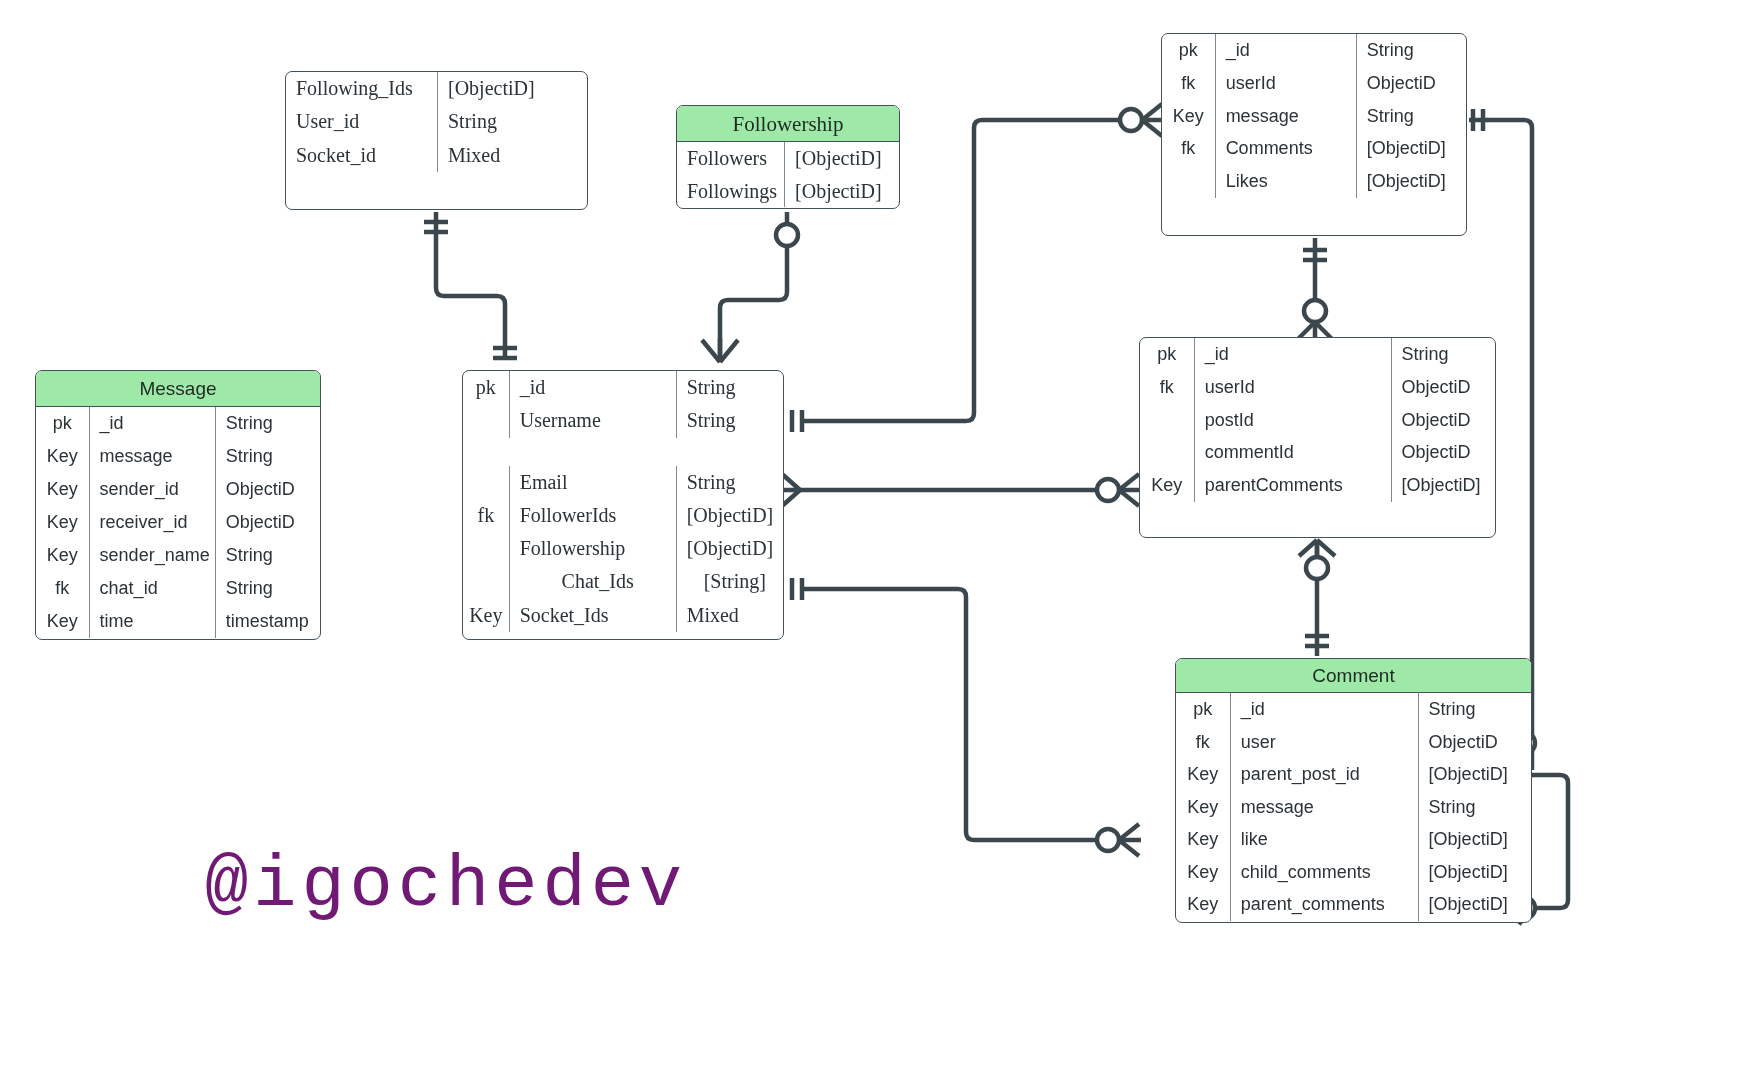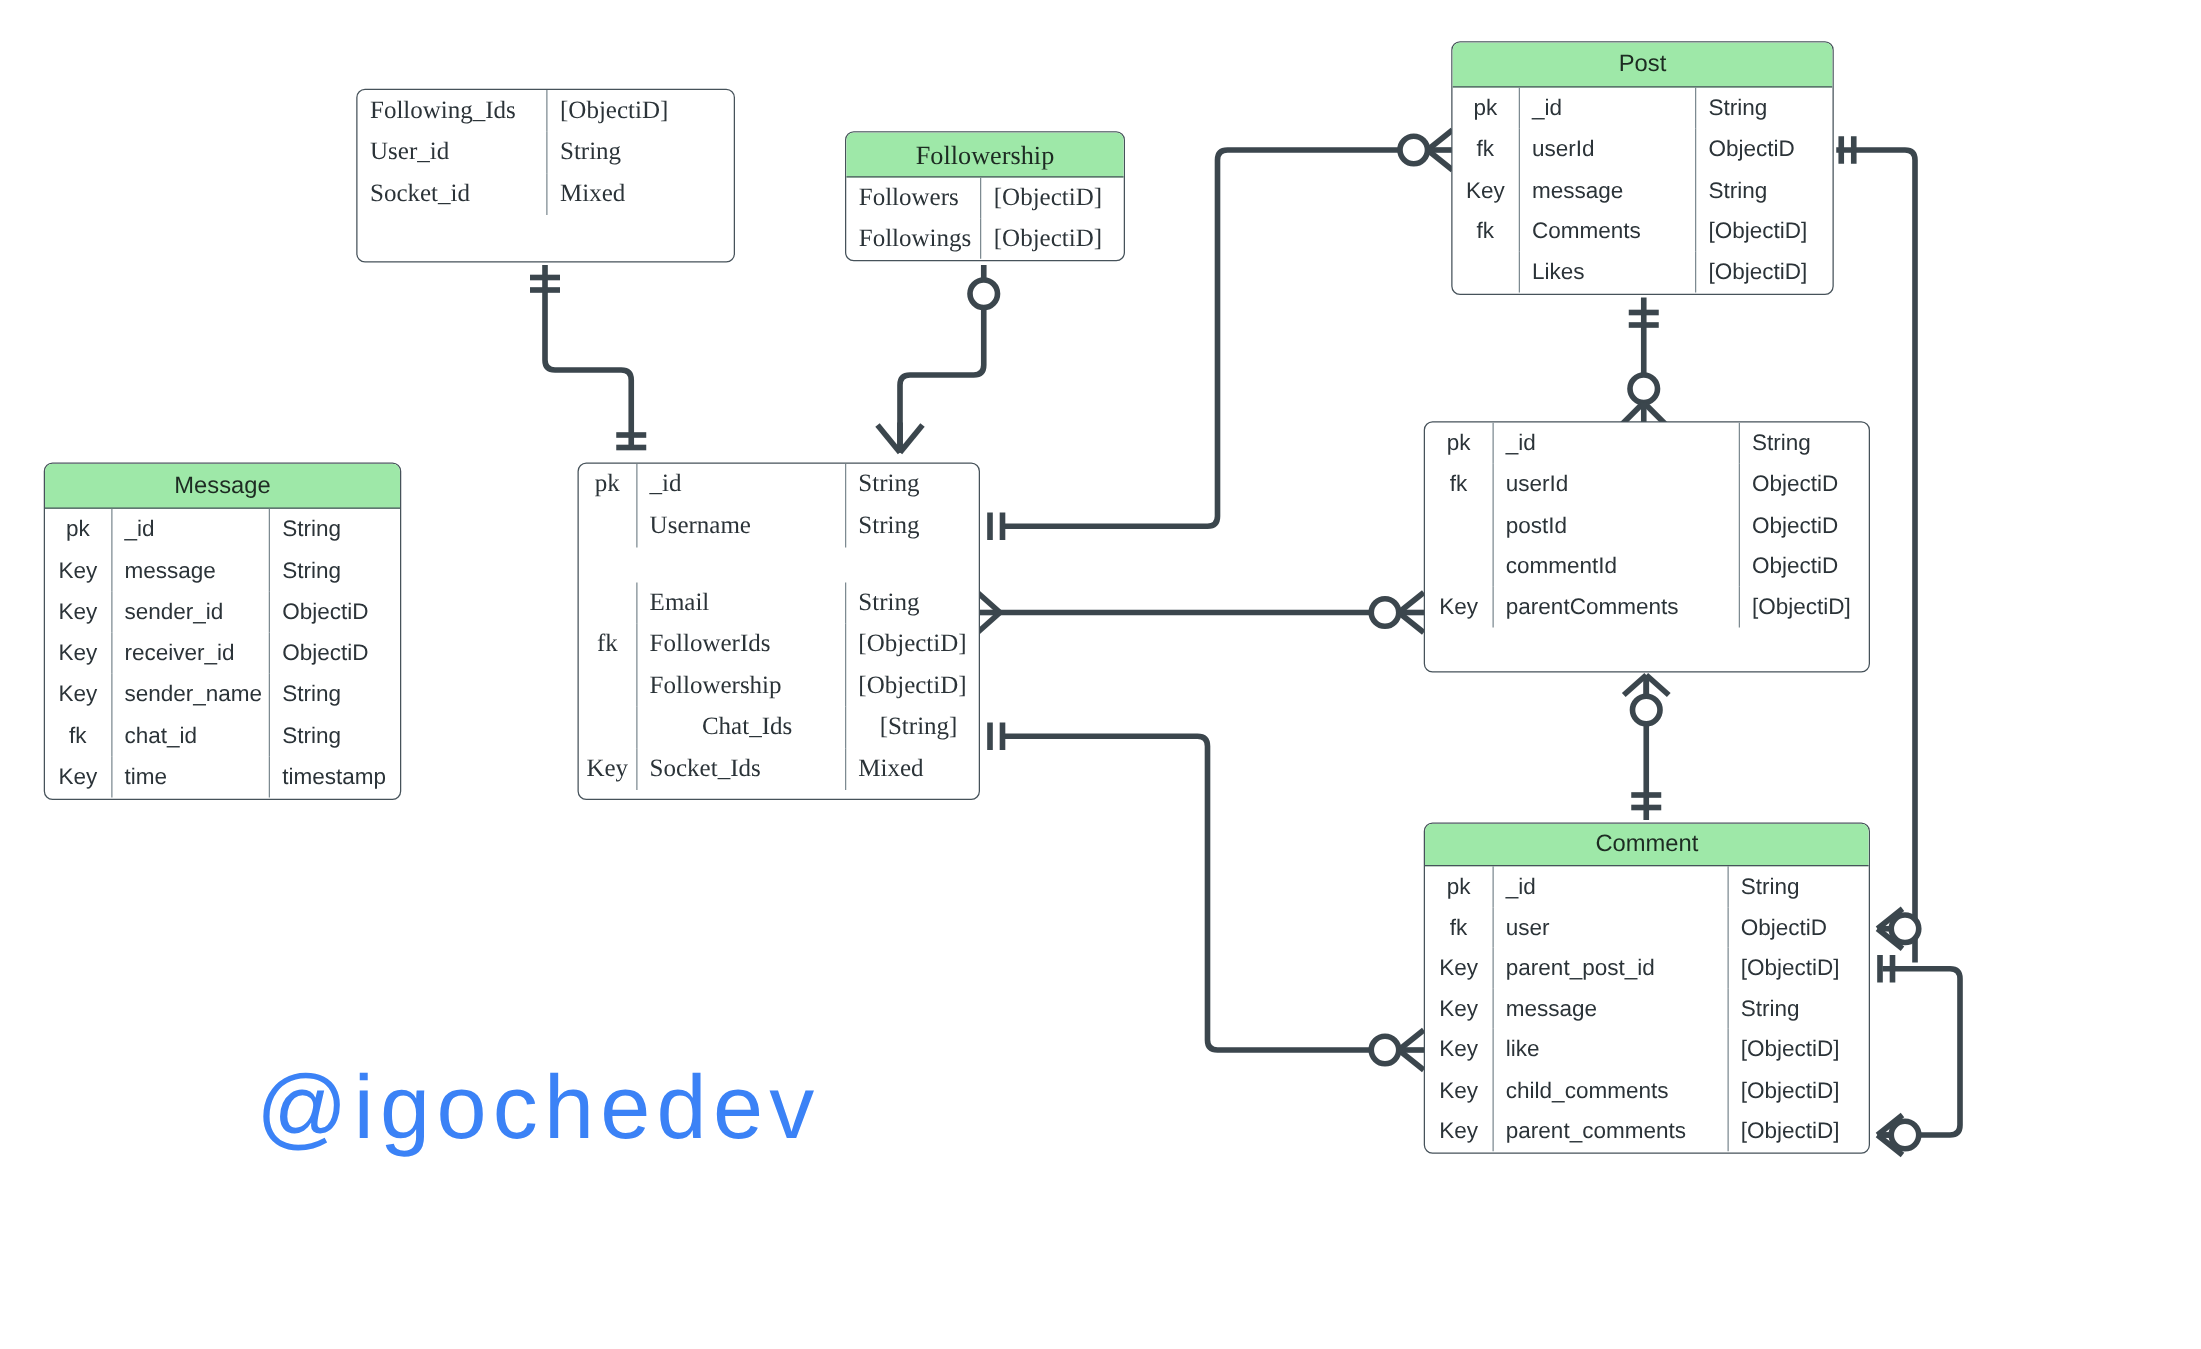--- a/index.html
+++ b/index.html
@@ -33,22 +33,22 @@
   .ctype{box-sizing:border-box;color:#2b3338;overflow:hidden;
          border-left:1.2px solid #7d8a91;}
 
   
   .serif, .serif .ehead{font-family:"Liberation Serif",serif;}
   
   .sans, .sans .ehead{font-family:"Liberation Sans",sans-serif;}
 
   .watermark{
     position:absolute;
-    color:#3b82f6;
-    font-family:Liberation Sans, sans-serif;
+    color:#701a75;
+    font-family:Liberation Mono, monospace;
     font-weight:300;
     white-space:nowrap;
   }
 </style>
 </head>
 <body>
 
 <div id="canvas">
 
   <svg class="links" viewBox="0 0 1761 1079">
@@ -202,21 +202,20 @@
         <div class="erow" style="height: 32.5px; line-height: 32.5px; font-size: 20px;">
           <div class="cname" style="width: 108px; padding-left: 10px; border-left: none;">Followers</div>
           <div class="ctype" style="width: 116px; padding-left: 10px;">[ObjectiD]</div>
         </div>
         <div class="erow" style="height: 32.5px; line-height: 32.5px; font-size: 20px;">
           <div class="cname" style="width: 108px; padding-left: 10px; border-left: none;">Followings</div>
           <div class="ctype" style="width: 116px; padding-left: 10px;">[ObjectiD]</div>
         </div>
       </div>
       <div class="entity sans" style="left: 1161px; top: 33px; width: 306px; height: 203px;">
-        <div class="ehead" style="height: 36px; line-height: 36px; font-size: 19px;">Post</div>
         <div class="erow" style="height: 32.8px; line-height: 32.8px; font-size: 18px;">
           <div class="ckey" style="width: 53px;">pk</div>
           <div class="cname" style="width: 142px; padding-left: 10px;">_id</div>
           <div class="ctype" style="width: 111px; padding-left: 10px;">String</div>
         </div>
         <div class="erow" style="height: 32.8px; line-height: 32.8px; font-size: 18px;">
           <div class="ckey" style="width: 53px;">fk</div>
           <div class="cname" style="width: 142px; padding-left: 10px;">userId</div>
           <div class="ctype" style="width: 111px; padding-left: 10px;">ObjectiD</div>
         </div>
@@ -331,21 +330,21 @@
           <div class="ckey" style="width: 54px;"></div>
           <div class="cname" style="width: 198px; padding-left: 10px;">commentId</div>
           <div class="ctype" style="width: 105px; padding-left: 10px;">ObjectiD</div>
         </div>
         <div class="erow" style="height: 32.8px; line-height: 32.8px; font-size: 18px;">
           <div class="ckey" style="width: 54px;">Key</div>
           <div class="cname" style="width: 198px; padding-left: 10px;">parentComments</div>
           <div class="ctype" style="width: 105px; padding-left: 10px;">[ObjectiD]</div>
         </div>
       </div>
-      <div class="entity sans" style="left: 1139px; top: 658px; width: 357px; height: 265px;">
+      <div class="entity sans" style="left: 1175px; top: 658px; width: 357px; height: 265px;">
         <div class="ehead" style="height: 34px; line-height: 34px; font-size: 19px;">Comment</div>
         <div class="erow" style="height: 32.5714px; line-height: 32.5714px; font-size: 18px;">
           <div class="ckey" style="width: 54px;">pk</div>
           <div class="cname" style="width: 189px; padding-left: 10px;">_id</div>
           <div class="ctype" style="width: 114px; padding-left: 10px;">String</div>
         </div>
         <div class="erow" style="height: 32.5714px; line-height: 32.5714px; font-size: 18px;">
           <div class="ckey" style="width: 54px;">fk</div>
           <div class="cname" style="width: 189px; padding-left: 10px;"> user</div>
           <div class="ctype" style="width: 114px; padding-left: 10px;">ObjectiD</div>

